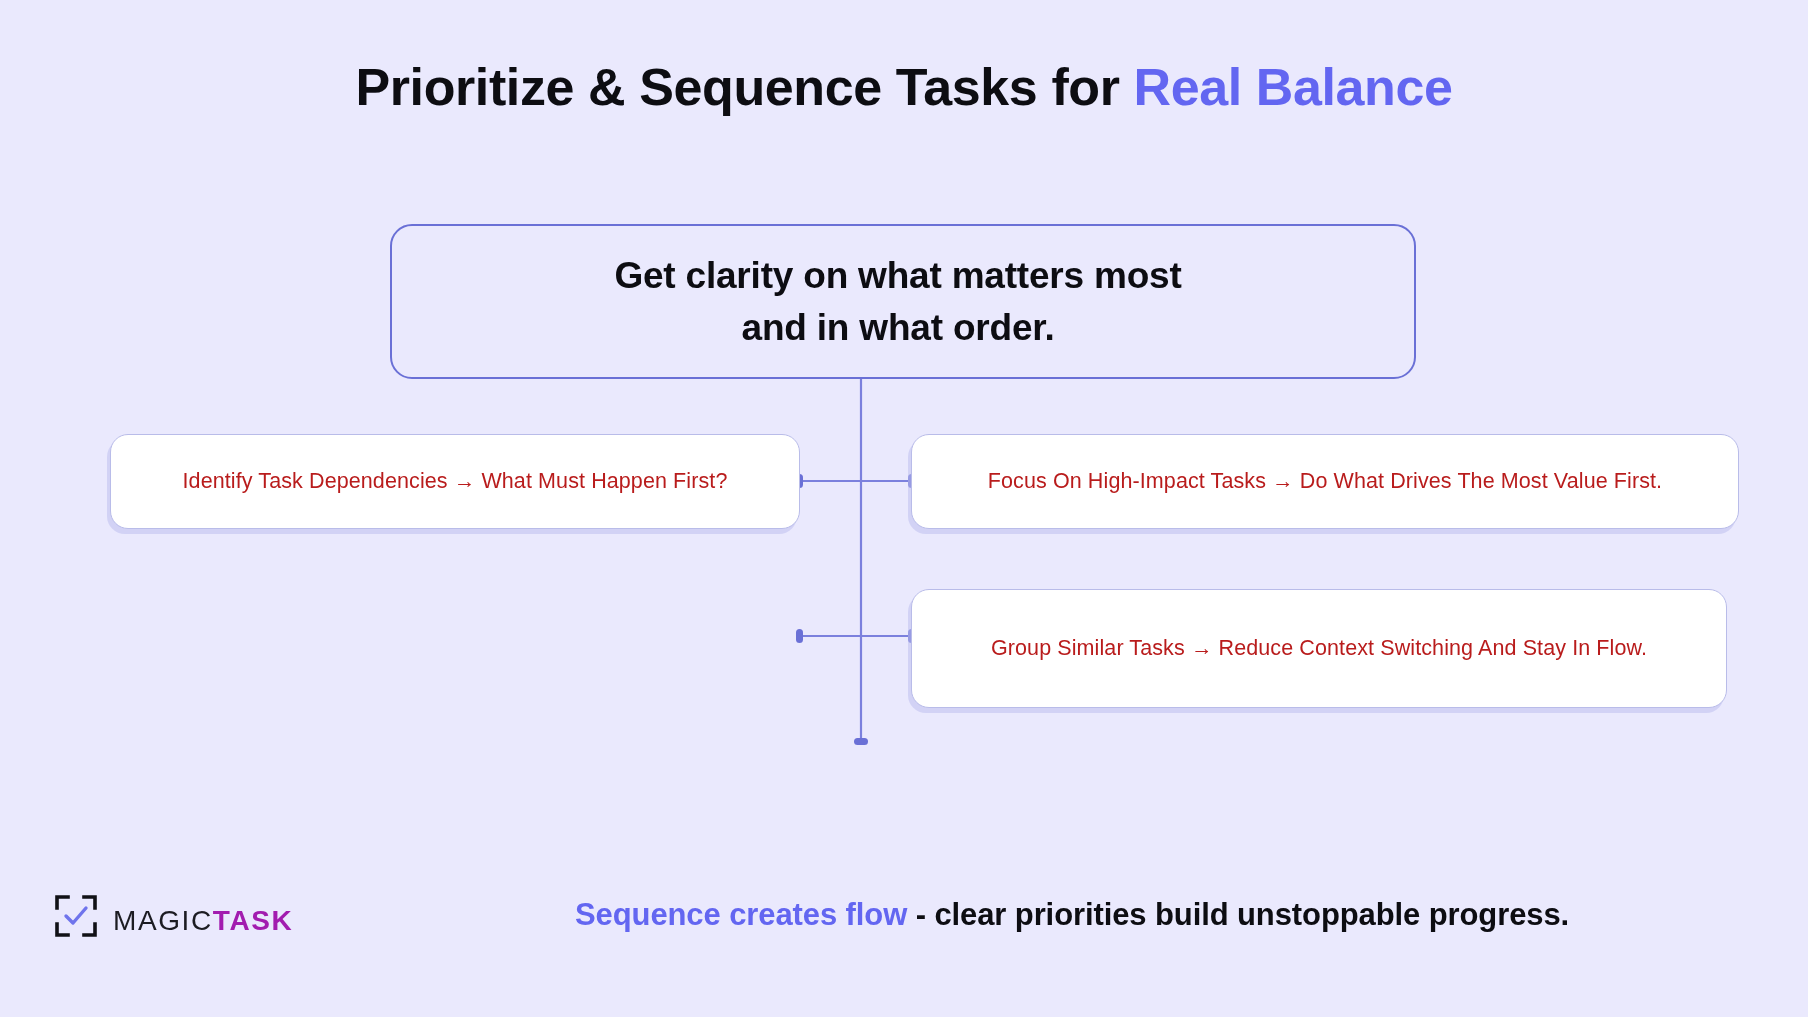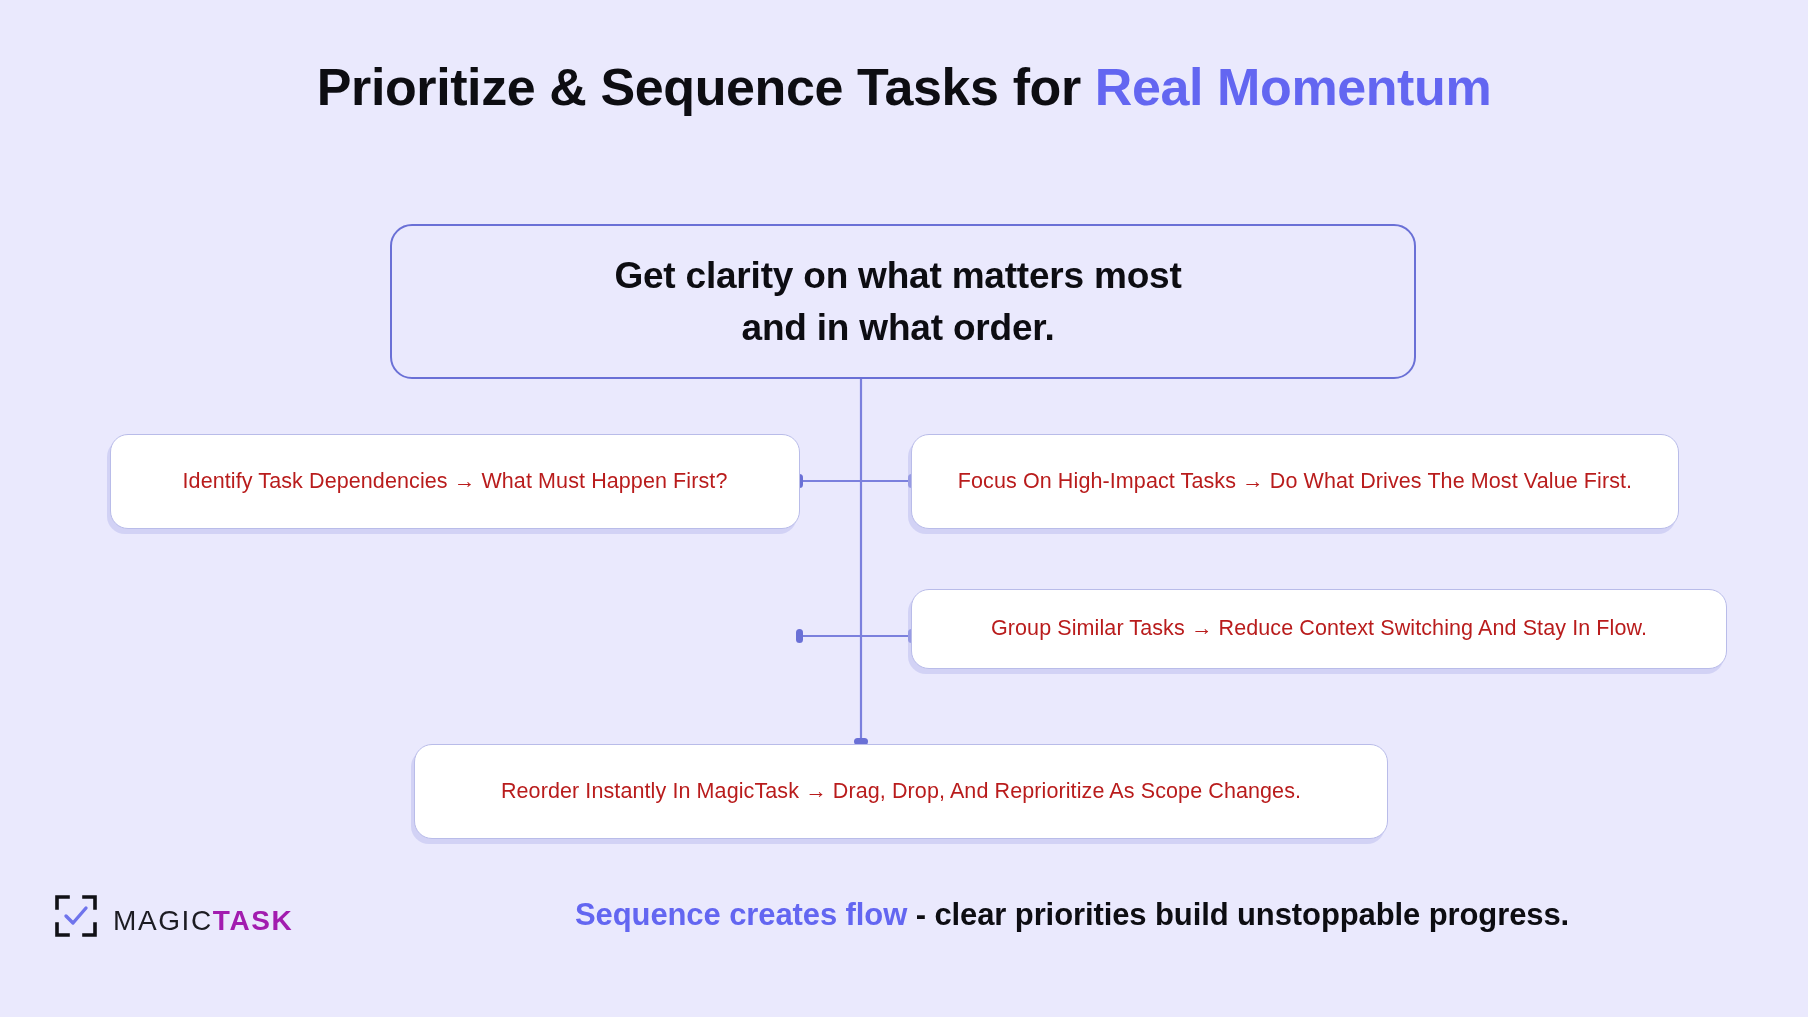--- a/index.html
+++ b/index.html
@@ -84,23 +84,23 @@
     font-weight: bold;
     line-height: 1.38;
     color: #0d0d12;
     letter-spacing: -0.2px;
     padding-left: 12px;
   }
 
   
   #node-root      { left: 390px;  top: 224px; width: 1026px; height: 155px; }
   #node-l1        { left: 110px;  top: 434px; width: 690px;  height: 95px; }
-  #node-r1        { left: 911px;  top: 434px; width: 768px;  height: 95px; }
+  #node-r1        { left: 911px;  top: 434px; width: 828px;  height: 95px; }
   #node-l2        { left: 63px;   top: 589px; width: 737px;  height: 95px; }
-  #node-r2        { left: 911px;  top: 589px; width: 816px;  height: 80px; }
+  #node-r2        { left: 911px;  top: 589px; width: 816px;  height: 119px; }
   #node-bottom    { left: 414px;  top: 744px; width: 974px;  height: 95px; }
 
   
   .footer {
     position: absolute;
     left: 0;
     bottom: 0;
     width: 100%;
     height: 150px;
   }
@@ -132,21 +132,21 @@
     letter-spacing: -0.1px;
     white-space: nowrap;
   }
   .tagline .accent { color: #6366f1; }
   .tagline .rest { color: #0d0d12; }
 </style>
 </head>
 <body>
 
 <h1 class="title">
-  <span>Prioritize &amp; Sequence Tasks for </span><span class="accent">Real Momentum</span>
+  <span>Prioritize &amp; Sequence Tasks for </span><span class="accent">Real Balance</span>
 </h1>
 
 <div class="diagram">
 
   <svg class="connectors" viewBox="0 0 1808 1017" width="1808" height="1017">
     <g stroke="#7b80dd" stroke-width="2.2" fill="none">
 
       <line x1="861" y1="379" x2="861" y2="742"></line>
 
       <line x1="800" y1="481" x2="911" y2="481"></line>
@@ -176,23 +176,20 @@
 
   <div class="node" id="node-r1">
     <div class="node-text">Focus On High-Impact Tasks → Do What Drives The Most Value First.</div>
   </div>
 
 
   <div class="node" id="node-r2">
     <div class="node-text">Group Similar Tasks → Reduce Context Switching And Stay In Flow.</div>
   </div>
 
-  <div class="node" id="node-bottom">
-    <div class="node-text">Reorder Instantly In MagicTask → Drag, Drop, And Reprioritize As Scope Changes.</div>
-  </div>
 </div>
 
 <div class="footer">
 
   <div class="logo">
     <svg class="logo-mark" viewBox="0 0 42 42">
       <g stroke="#111116" stroke-width="3.6" fill="none" stroke-linecap="square">
         <polyline points="2,13 2,2 13,2"></polyline>
         <polyline points="29,2 40,2 40,13"></polyline>
         <polyline points="40,29 40,40 29,40"></polyline>

